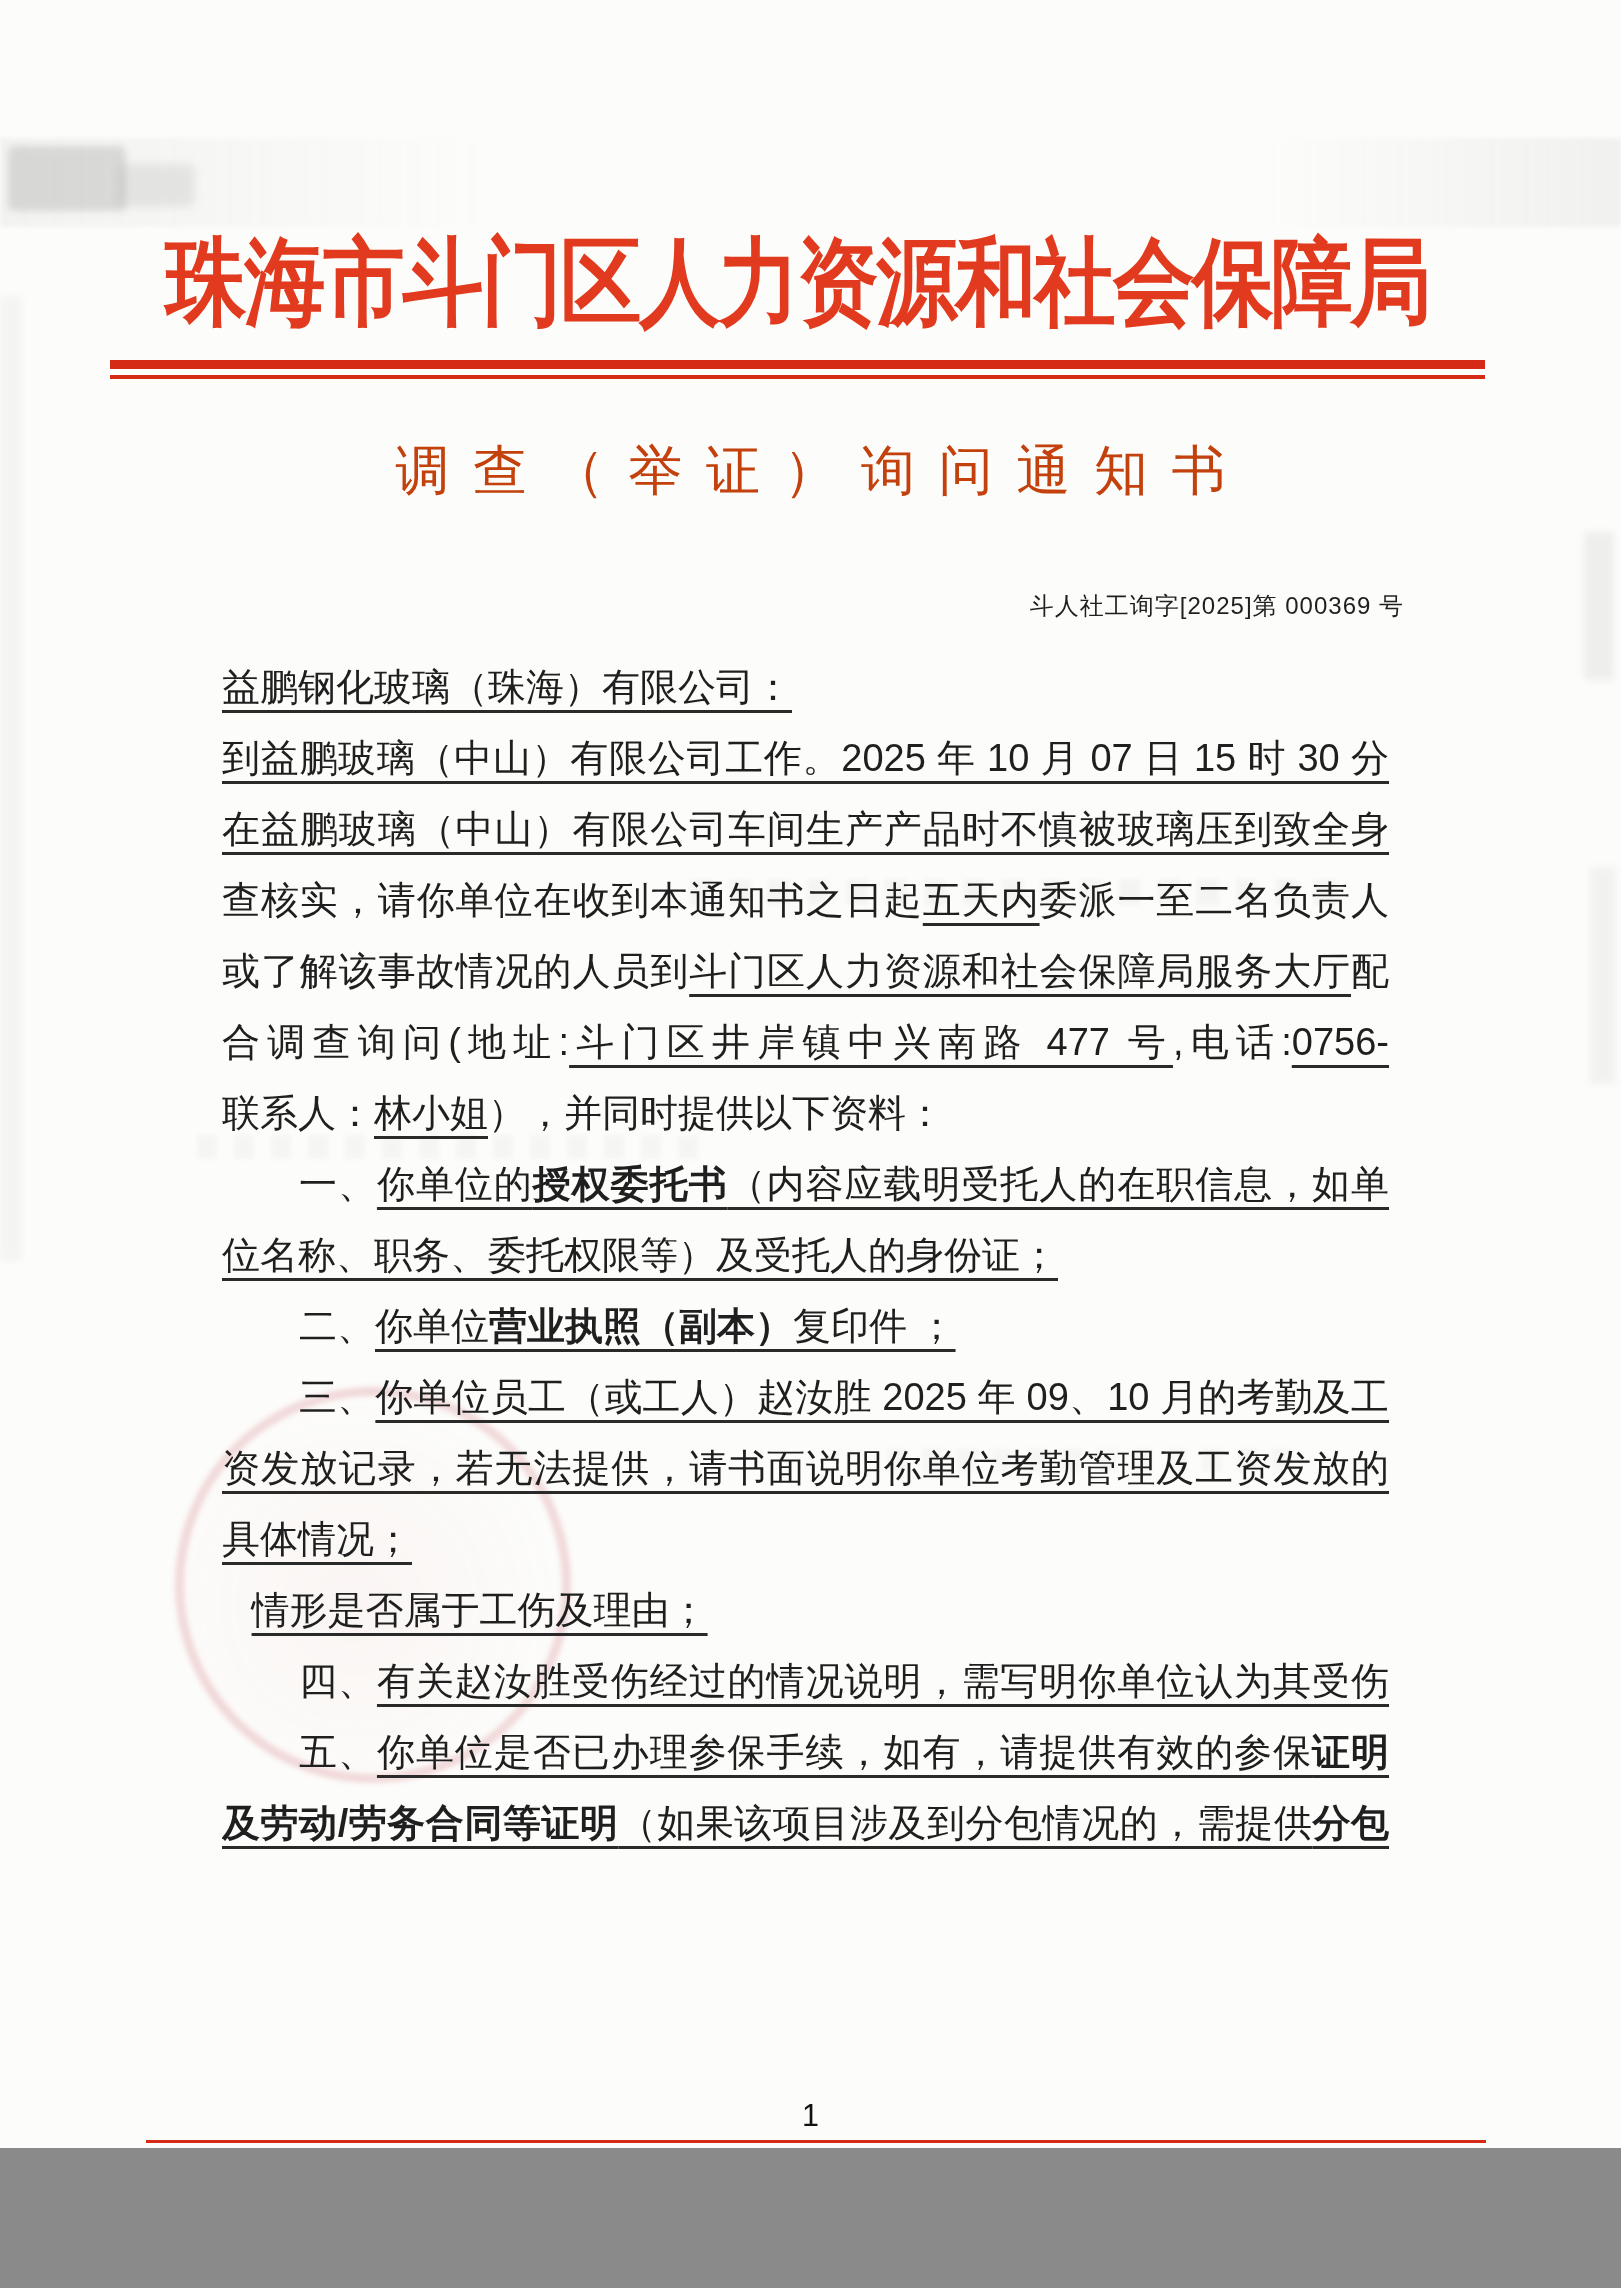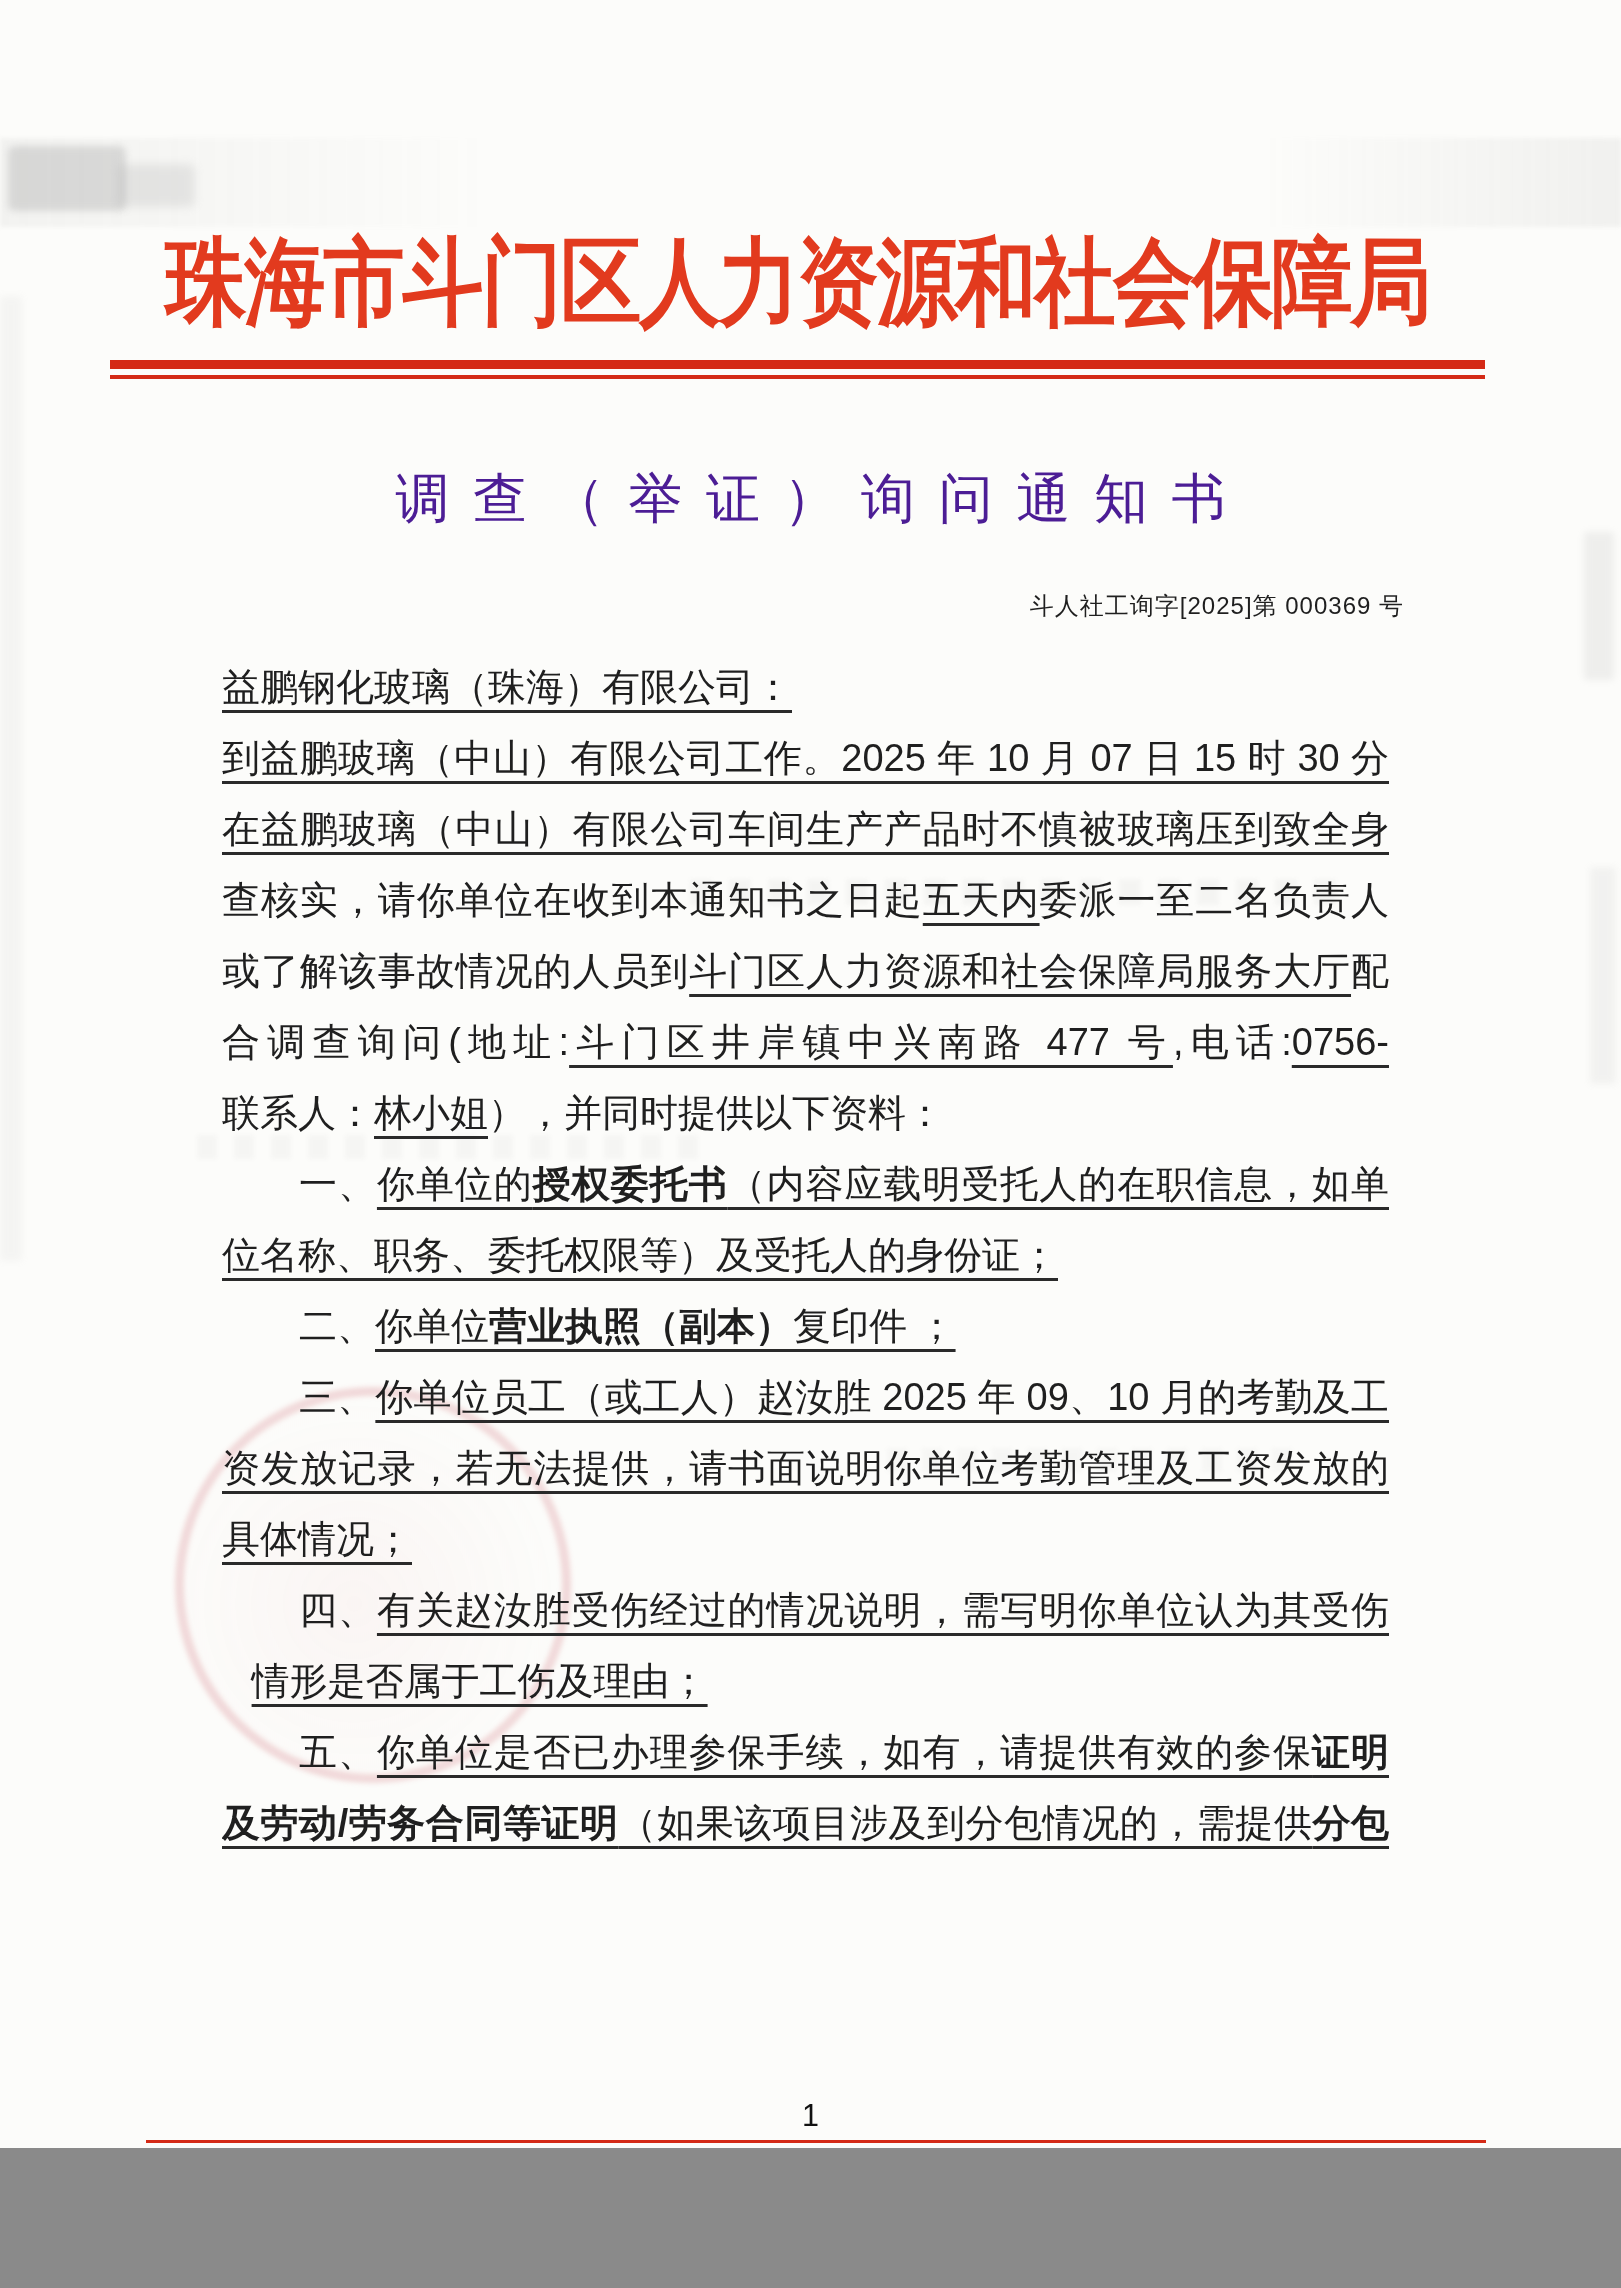--- a/index.html
+++ b/index.html
@@ -31,23 +31,22 @@
   .rule{position:absolute;background:var(--rule-red);}
   .rule-top-thick{top:360px;left:110px;width:1375px;height:8.9px;}
   .rule-top-thin{top:375px;left:110px;width:1375px;height:3.9px;}
   .rule-bottom-thin{top:2140px;left:146px;width:1340px;height:3px;}
   .rule-bottom-thick{top:2150px;left:146px;width:1340px;height:10.8px;box-shadow:0 -2px 0 rgba(235,190,60,.55);}
   
   .doc-title{
     position:absolute;top:435px;left:0;width:1621px;
     text-align:center;
     font-size:54px;letter-spacing:23.6px;text-indent:23.6px;
-    color:#4c1d95;font-weight:500;
+    color:#c2410c;font-weight:500;
     white-space:nowrap;
-    margin-top:28px;
   }
   .doc-number{
     position:absolute;top:590px;right:217px;
     font-size:24px;letter-spacing:1px;
     white-space:nowrap;
   }
   
   .doc-body{
     position:absolute;top:652px;left:222px;width:1167px;
   }
@@ -127,22 +126,22 @@
       <div class="line fill"><span>查核实，请你单位在收到本通知书之日起</span><span class="u">五天内</span><span>委派一至二名负责人</span></div>
       <div class="line fill"><span>或了解该事故情况的人员到</span><span class="u">斗门区人力资源和社会保障局服务大厅</span><span>配</span></div>
       <div class="line fill"><span>合调查询问(地址:</span><span class="u">斗门区井岸镇中兴南路 477 号</span><span>,电话:</span><span class="u">0756-2782504</span><span>，</span></div>
       <div class="line"><span>联系人：</span><span class="u">林小姐</span><span>），并同时提供以下资料：</span></div>
       <div class="line fill ind"><span>一、</span><span class="u">你单位的</span><span class="u b">授权委托书</span><span class="u">（内容应载明受托人的在职信息，如单</span></div>
       <div class="line"><span class="u">位名称、职务、委托权限等）及受托人的身份证；</span></div>
       <div class="line ind"><span>二、</span><span class="u">你单位</span><span class="u b">营业执照（副本）</span><span class="u">复印件 ；</span></div>
       <div class="line fill ind"><span>三、</span><span class="u">你单位员工（或工人）赵汝胜 2025 年 09、10 月的考勤及工</span></div>
       <div class="line fill"><span class="u">资发放记录，若无法提供，请书面说明你单位考勤管理及工资发放的</span></div>
       <div class="line"><span class="u">具体情况；</span></div>
+      <div class="line ind2"><span class="u">情形是否属于工伤及理由；</span></div>
       <div class="line fill ind"><span>四、</span><span class="u">有关赵汝胜受伤经过的情况说明，需写明你单位认为其受伤</span></div>
-      <div class="line ind2"><span class="u">情形是否属于工伤及理由；</span></div>
       <div class="line fill ind"><span>五、</span><span class="u">你单位是否已办理参保手续，如有，请提供有效的参保</span><span class="u b">证明</span></div>
       <div class="line fill"><span class="u b">及劳动/劳务合同等证明</span><span class="u">（如果该项目涉及到分包情况的，需提供</span><span class="u b">分包</span></div>
     </div>
 
   <div class="page-number">1</div>
   <div class="rule rule-bottom-thin"></div>
   <div class="rule rule-bottom-thick"></div>
 
 </div>
 

